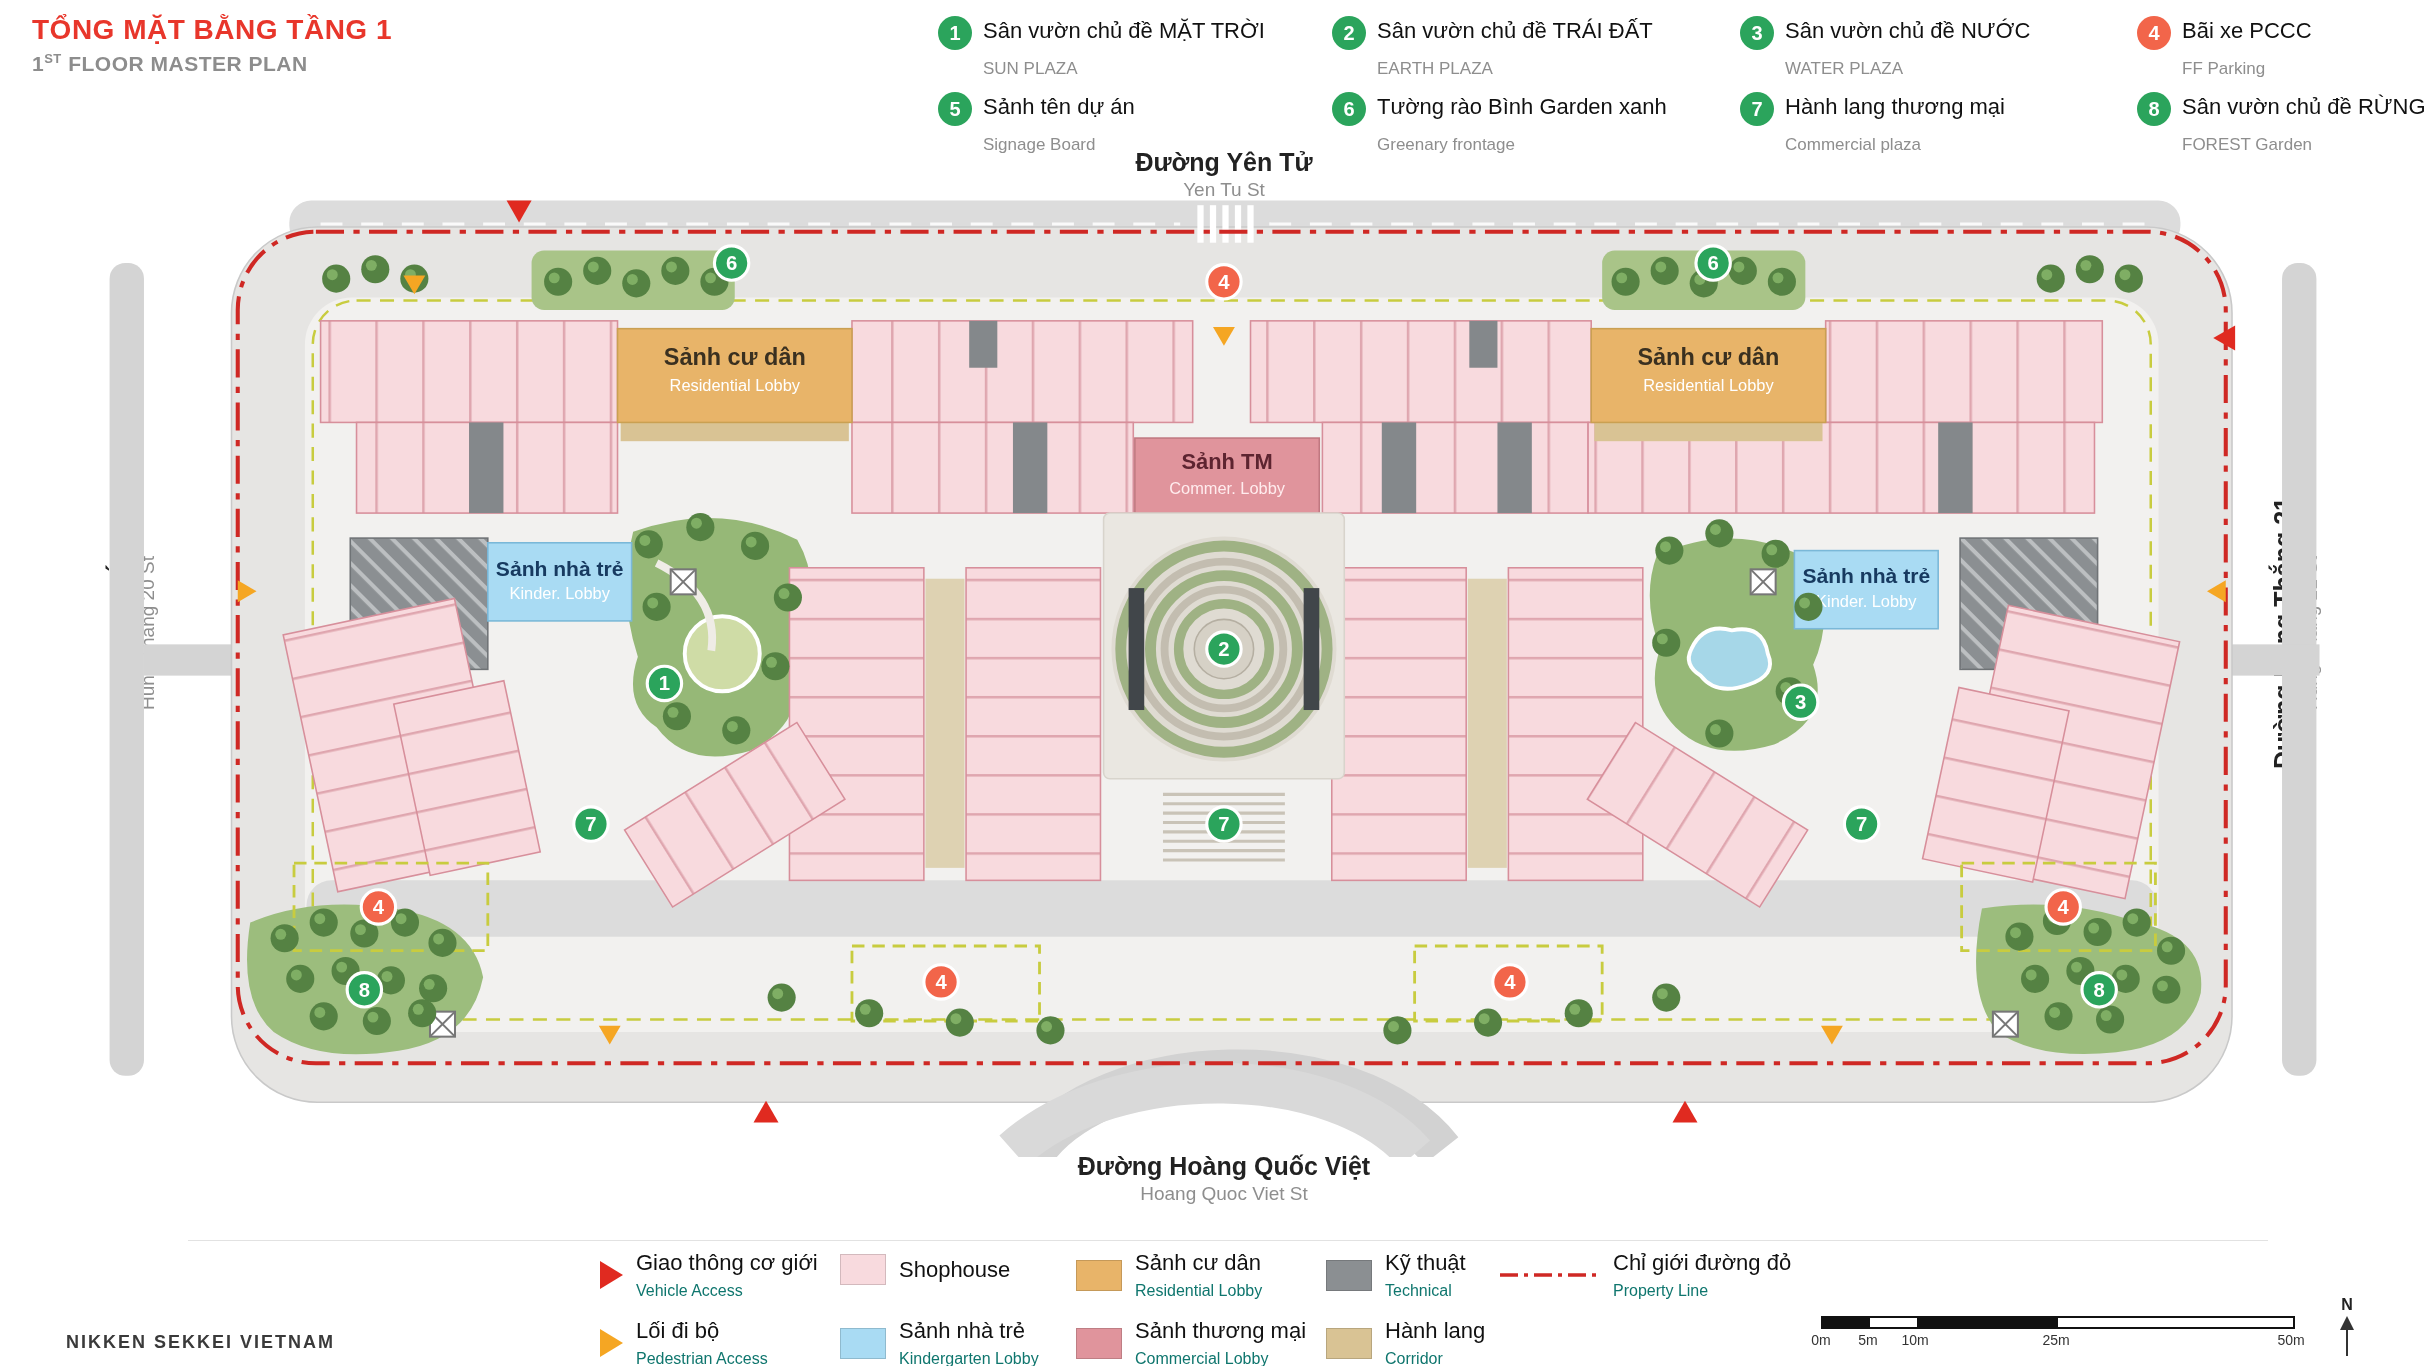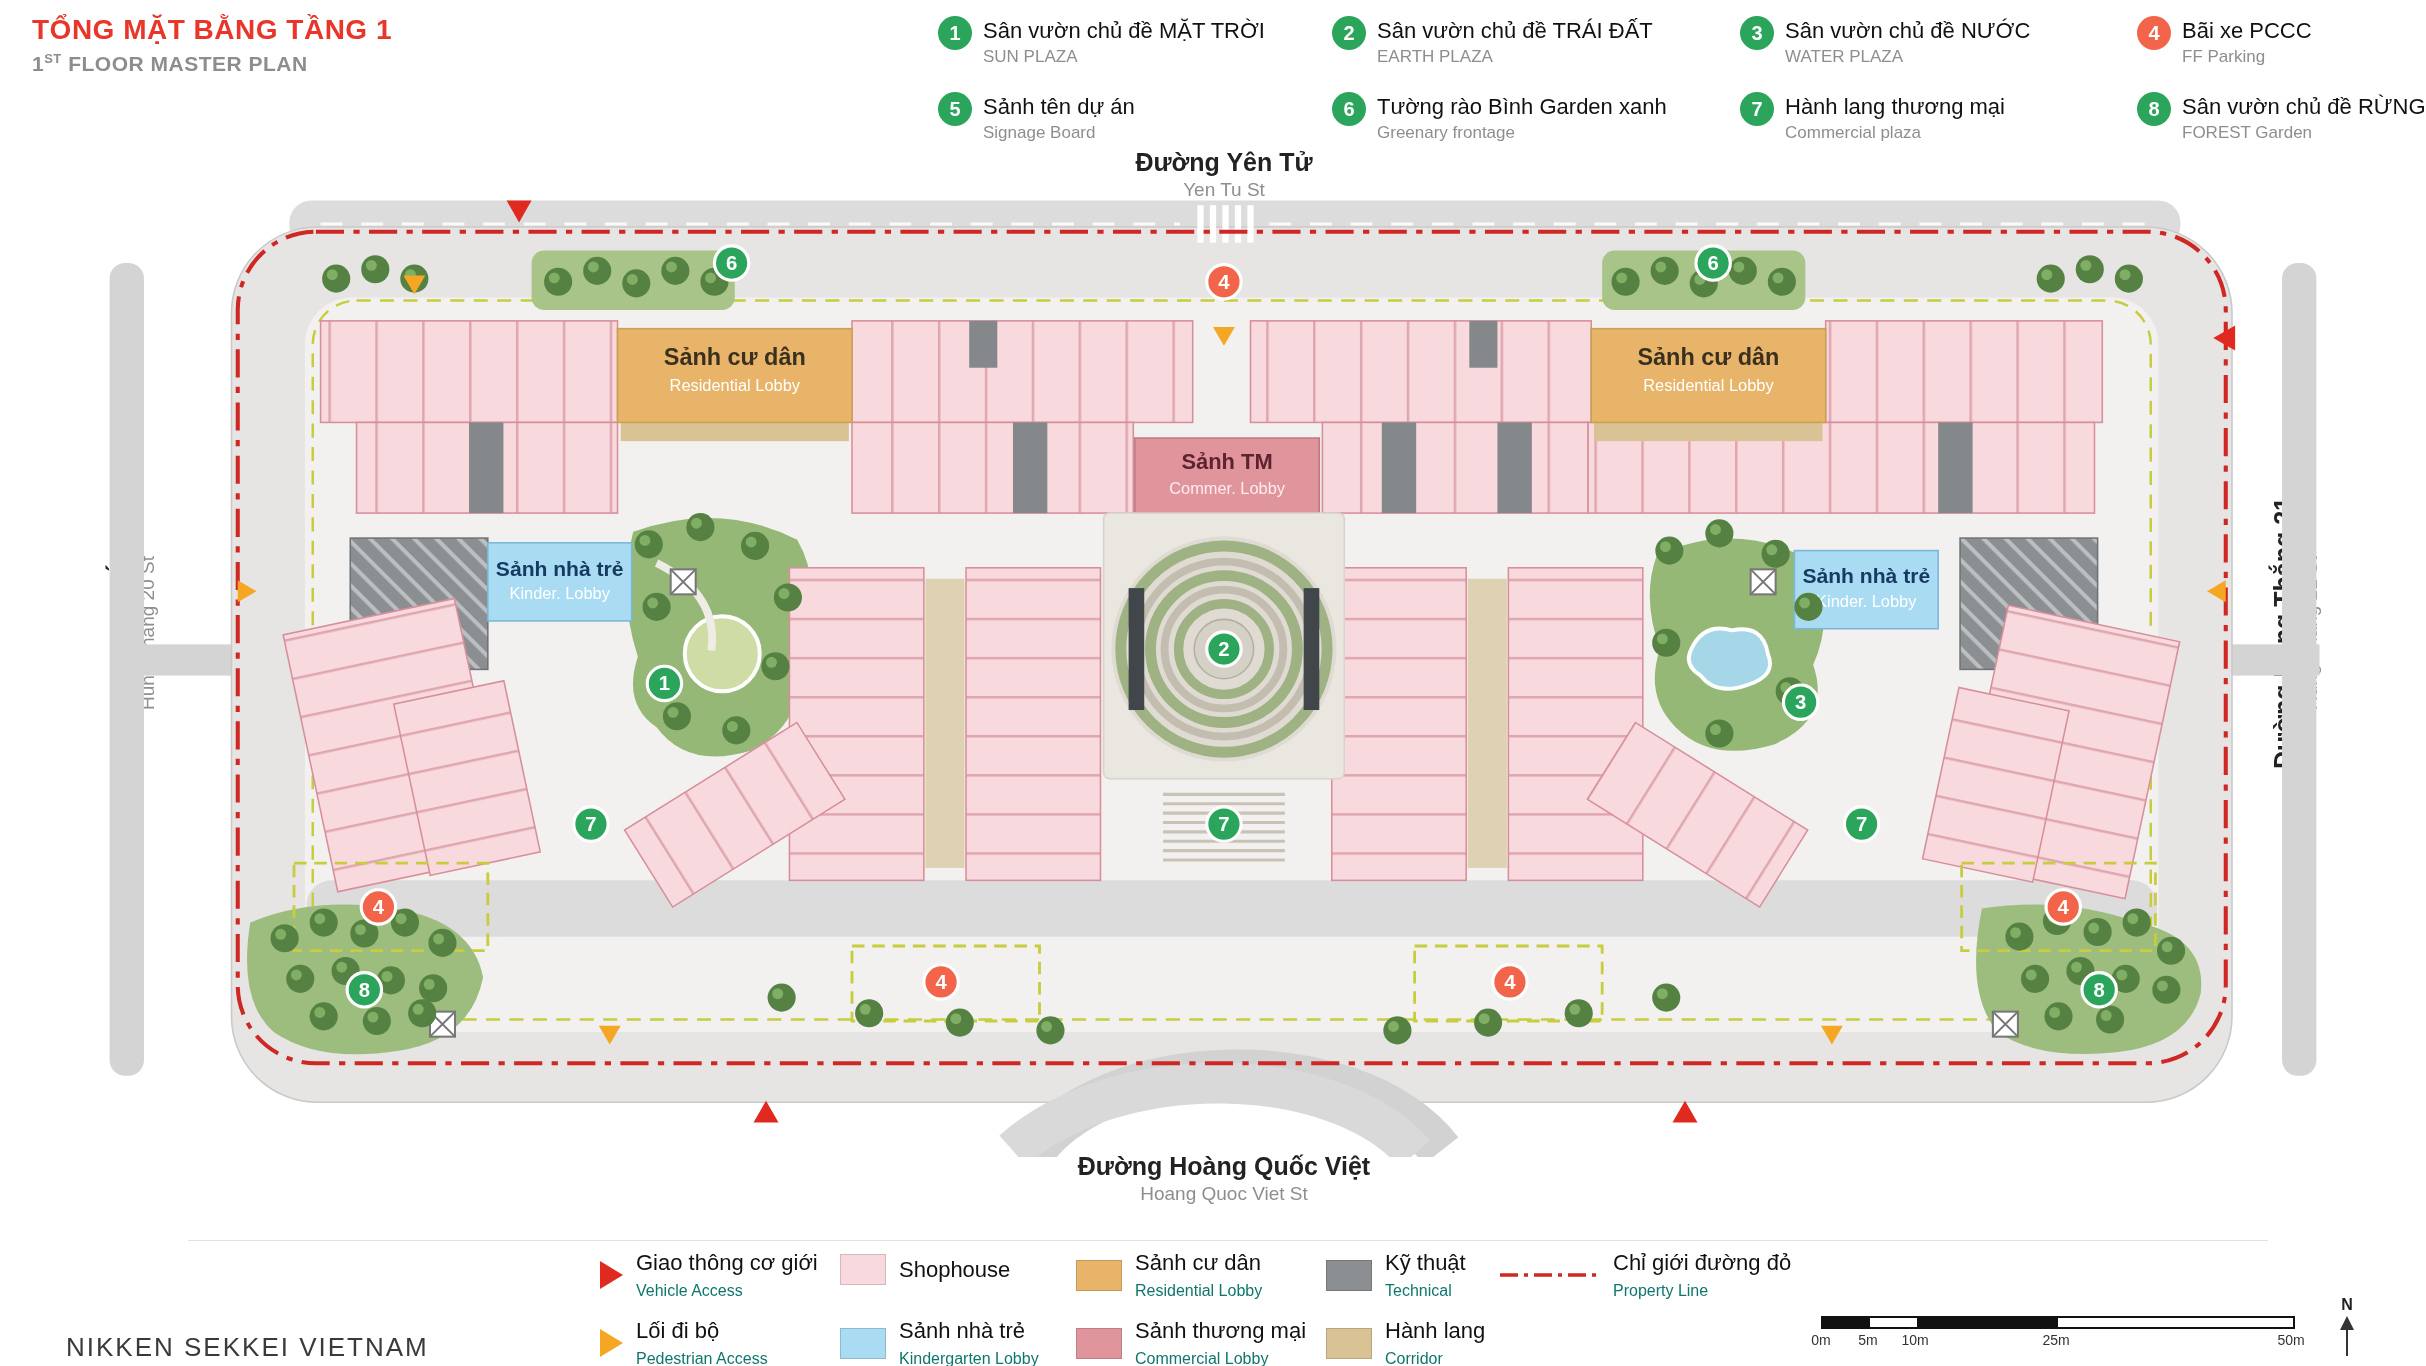--- a/index.html
+++ b/index.html
@@ -13,21 +13,21 @@
   .title-en { font-size: 21px; font-weight: bold; color: #8d8d8d; margin-top: 5px; letter-spacing: .5px; }
   .title-en sup { font-size: 13px; }
 
   
   .lt-item { position: absolute; display: flex; gap: 11px; align-items: flex-start; }
   .badge { width: 34px; height: 34px; border-radius: 50%; color: #fff; font-weight: bold;
            font-size: 20px; display: flex; align-items: center; justify-content: center; flex: 0 0 34px; }
   .badge.green { background: #2ba45c; }
   .badge.red   { background: #f2654a; }
   .lt-vi { font-size: 22px; color: #111; line-height: 30px; }
-  .lt-en { font-size: 17px; color: #8e8e8e; margin-top: 1px; }
+  .lt-en { font-size: 17px; color: #8e8e8e; margin-top: 13px; }
 
   
   .street { position: absolute; text-align: center; }
   .street .vi { font-size: 25px; font-weight: bold; color: #222; }
   .street .en { font-size: 19px; color: #8e8e8e; margin-top: 2px; }
   .street.vert { transform: rotate(-90deg); }
 
   
   .plan-svg { position: absolute; left: 0; top: 188px; width: 2426px; height: 969px; }
   .plan-svg text { font-family: "Liberation Sans", sans-serif; }
@@ -42,21 +42,21 @@
   .sw-kinder      { background: #a9dbf3; }
   .sw-residential { background: #e8b469; }
   .sw-commercial  { background: #e0949c; }
   .sw-technical   { background: #8b8f92; }
   .sw-corridor    { background: #d9c394; }
   .tri { width: 0; height: 0; border-top: 14px solid transparent; border-bottom: 14px solid transparent;
          border-left: 23px solid #e02a20; flex: 0 0 23px; }
   .tri.orange { border-left-color: #f5a623; }
 
   
-  .company { position: absolute; left: 66px; top: 1332px; font-size: 26px; font-weight: normal;
+  .company { position: absolute; left: 66px; top: 1332px; font-size: 18px; font-weight: bold;
              color: #3a3a3a; letter-spacing: 2px; }
   .scalebar { position: absolute; width: 480px; }
   .sb-bar { position: relative; display: flex; height: 13px; border: 2px solid #111; width: 474px; }
   .sb-seg.black { background: #111; }
   .sb-seg.white { background: #fff; }
   .sb-labels { position: relative; height: 18px; margin-top: 3px; }
   .sb-labels span { position: absolute; transform: translateX(-50%); font-size: 14px; color: #333; }
   .north { position: absolute; left: 2330px; top: 1296px; width: 34px; text-align: center; }
   .north .n-label { font-size: 16px; font-weight: bold; color: #222; }
 </style>

